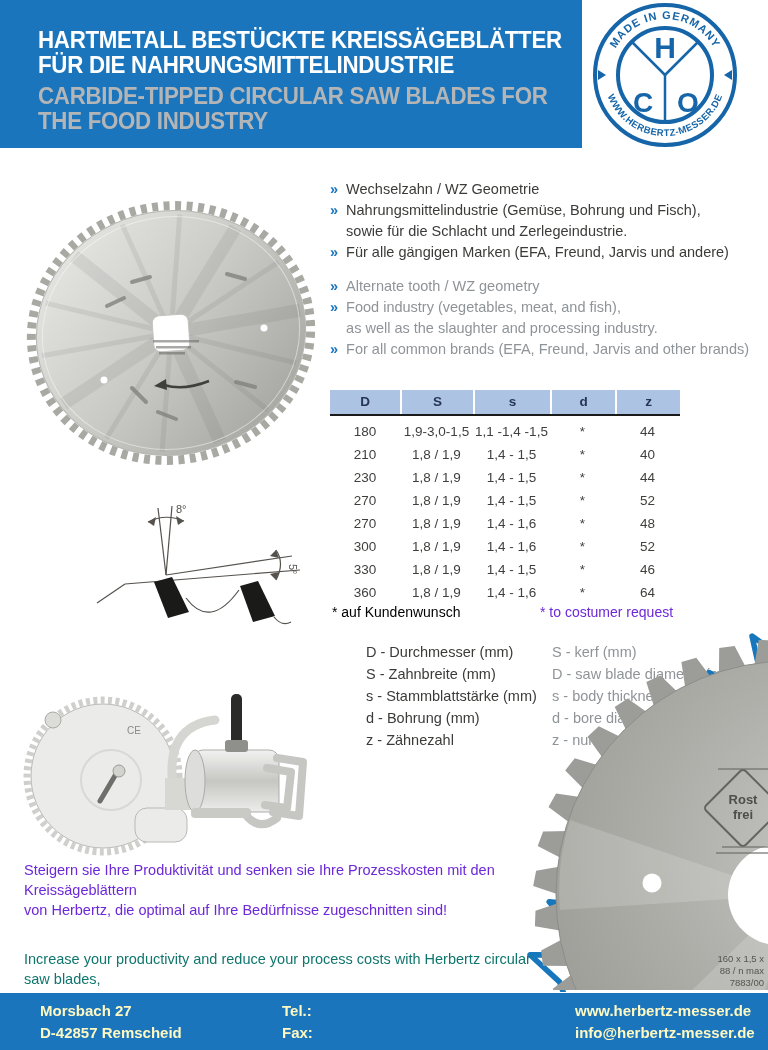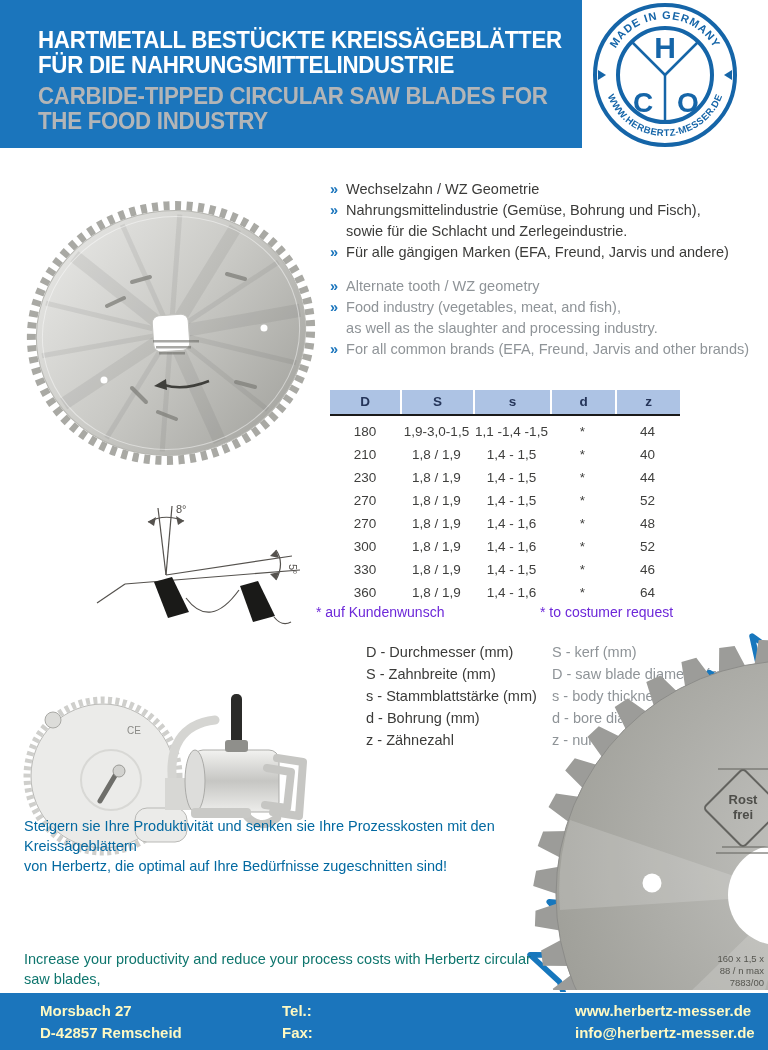--- a/index.html
+++ b/index.html
@@ -18,27 +18,27 @@
   .btext{white-space:pre-line;}
   .bullets-en .btext{color:#8f9498;}
   .tbl{position:absolute;left:330px;top:390px;width:350px;}
   .thead,.trow{display:grid;grid-template-columns:70px 73px 77px 65px 65px;}
   .thead{background:#adc3e4;border-bottom:2.5px solid #1a1a1a;}
   .th{height:24px;line-height:24px;text-align:center;font-size:13.5px;font-weight:bold;color:#26365a;}
   .th + .th{border-left:2px solid #ffffff;}
   .td{height:23px;line-height:23px;text-align:center;font-size:13.5px;color:#3f3f3d;}
   .tbody{padding-top:4px;}
   .fnote{position:absolute;top:604px;font-size:14px;}
-  .fnote-de{left:316px;color:#6d28d9;}
+  .fnote-de{left:332px;color:#000000;}
   .fnote-en{left:540px;color:#6d28d9;text-align:right;}
   .legend{position:absolute;top:641px;font-size:14.5px;line-height:22px;margin-left:36px;}
   .legend-de{left:330px;color:#3b3b39;}
   .legend-en{left:516px;color:#8f9498;}
   .para{position:absolute;left:24px;width:512px;font-size:14.5px;line-height:20px;white-space:pre-line;}
-  .para-de{top:816px;color:#0369a1;}
+  .para-de{top:860px;color:#6d28d9;}
   .para-en{top:949px;color:#0f766e;}
   .footer{position:absolute;left:0;top:993px;width:768px;height:57px;background:#1b75bc;color:#fef9c3;}
   .footer .fl{position:absolute;font-size:15px;line-height:22px;font-weight:bold;white-space:nowrap;}
   .f-addr{left:40px;top:7px;}
   .f-labels{left:282px;top:7px;}
   .f-vals{left:330px;top:7px;}
   .f-net{left:575px;top:7px;}
   svg{position:absolute;overflow:hidden;}
   .svg-logo{left:588px;top:0;}
   .svg-blade{left:12px;top:178px;}

